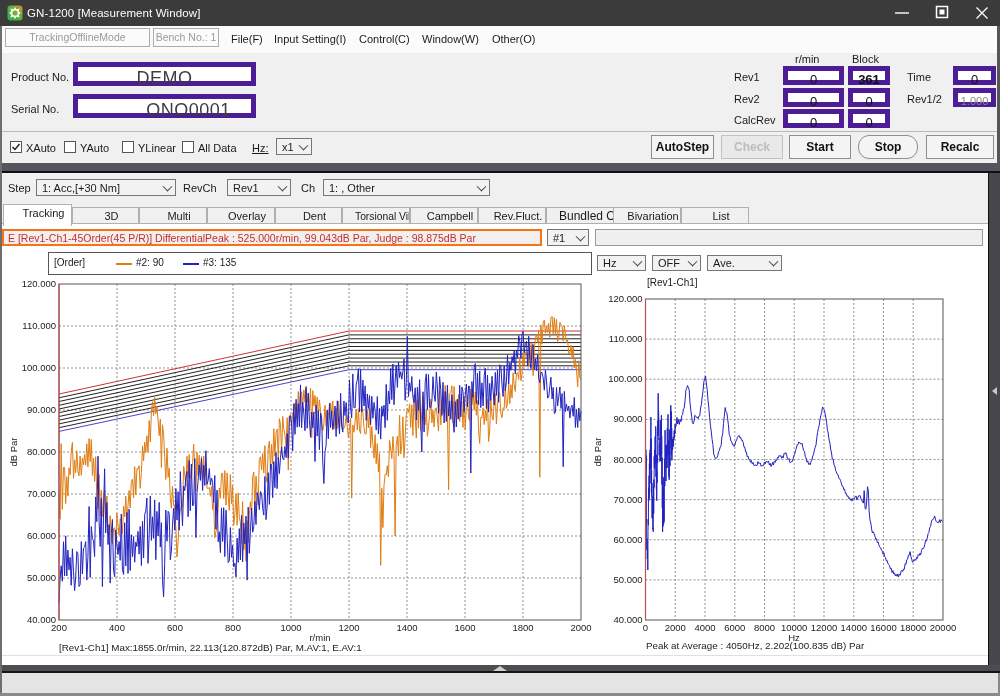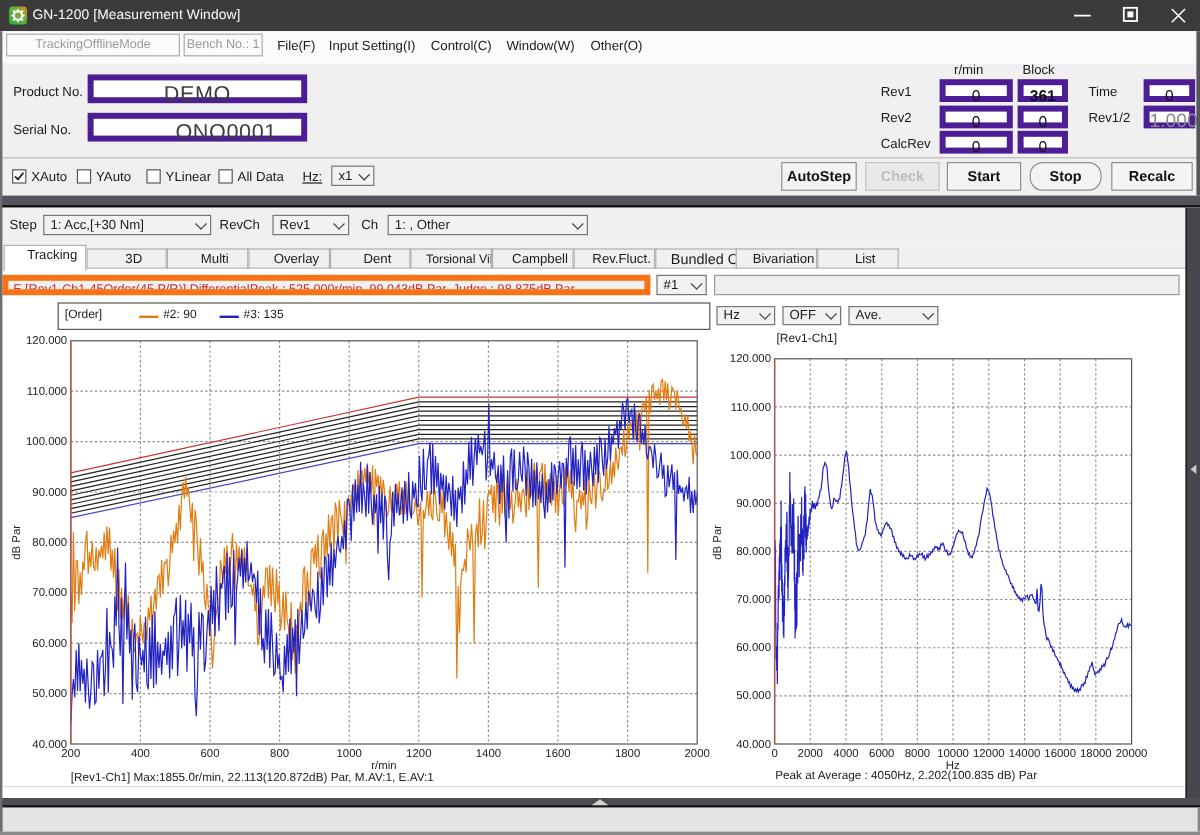--- a/index.html
+++ b/index.html
@@ -34,21 +34,21 @@
 .combo .tx { position:absolute; left:5px; top:50%; transform:translateY(-50%); white-space:nowrap; }
 .combo .ar { position:absolute; right:4px; top:50%; width:7px; height:7px; transform:translateY(-70%) rotate(45deg); border-right:1.2px solid #444; border-bottom:1.2px solid #444; }
 
 #tabstrip { left:0; top:202px; width:1000px; height:23px; background:#f0f0f0; }
 .tab { position:absolute; top:5px; height:18px; background:#f0f0f0; border:1px solid #b0b0b0; border-bottom:none; font-size:11px; color:#1a1a1a; text-align:center; line-height:17px; white-space:nowrap; overflow:hidden;padding-left:12px; }
 .tab.sel { top:2px; height:22px; background:#fff; z-index:2; }
 #tabline { left:2px; top:223px; width:986px; height:1px; background:#b0b0b0; }
 
 #content { left:2px; top:224px; width:986px; height:441px; background:#fff; }
 
-#msgbox { left:0px; top:5px; width:540px; height:17px; border:5px solid #f97316; background:#f4efef; color:#c03030; font-size:10.5px; line-height:15px; padding-left:4px; white-space:nowrap; overflow:hidden; }
+#msgbox { left:0px; top:5px; width:540px; height:17px; border:2px solid #f97316; background:#f4efef; color:#c03030; font-size:10.5px; line-height:15px; padding-left:4px; white-space:nowrap; overflow:hidden; }
 #msgfield { left:593px; top:5px; width:388px; height:17px; border:1px solid #9a9a9a; background:#efefef; }
 
 #legend { left:46px; top:28px; width:544px; height:23px; border:1px solid #555; background:#fff; font-size:10px; color:#1a1a1a; }
 
 #splitter { left:0; top:665px; width:1000px; height:8px; background:#4d4d52; border-bottom:2px solid #141414; }
 #statusbar { left:0; top:673px; width:1000px; height:20px; background:#e4e4e4; }
 #bottomedge { left:0; top:693px; width:1000px; height:3px; background:#8a8a8a; }
 #rightbar { left:988px; top:173px; width:12px; height:492px; background:#46464c; border-left:1px solid #111; }
 #winborderR { left:997px; top:26px; width:3px; height:137px; background:#55555c; }
 #statusedgeL { left:0; top:673px; width:2px; height:20px; background:#88888c; }
@@ -105,21 +105,21 @@
     <span class="lbl" style="left:852px;top:0px;">Block</span>
     <span class="lbl" style="left:734px;top:18px;">Rev1</span>
     <div class="field numfield" style="left:783px;top:13px;width:61px;height:19px;line-height:17px;">0</div>
     <div class="field numfield" style="left:848px;top:13px;width:42px;height:19px;line-height:17px;font-weight:bold;">361</div>
     <span class="lbl" style="left:907px;top:18px;">Time</span>
     <div class="field numfield" style="left:953px;top:13px;width:43px;height:19px;line-height:17px;">0</div>
     <span class="lbl" style="left:734px;top:40px;">Rev2</span>
     <div class="field numfield" style="left:783px;top:35px;width:61px;height:19px;line-height:17px;">0</div>
     <div class="field numfield" style="left:848px;top:35px;width:42px;height:19px;line-height:17px;">0</div>
     <span class="lbl" style="left:907px;top:40px;">Rev1/2</span>
-    <div class="field numfield" style="left:953px;top:35px;width:43px;height:19px;line-height:17px;color:#8a8a8a;font-size:16px;">1.000</div>
+    <div class="field numfield" style="left:953px;top:35px;width:43px;height:19px;line-height:17px;color:#8a8a8a;font-size:11px;">1.000</div>
     <span class="lbl" style="left:734px;top:61px;">CalcRev</span>
     <div class="field numfield" style="left:783px;top:56px;width:61px;height:19px;line-height:17px;">0</div>
     <div class="field numfield" style="left:848px;top:56px;width:42px;height:19px;line-height:17px;">0</div>
 
     <div class="abs" style="left:0;top:78px;width:998px;height:1px;background:#b8b8b8;"></div>
 
     <div class="cb" style="left:10px;top:88px;">
       <svg width="10" height="10" viewBox="0 0 10 10" style="position:absolute;left:0;top:0">
           <path d="M1.5 5 L4 7.5 L8.5 2" fill="none" stroke="#222" stroke-width="1.5"></path>
         </svg>

